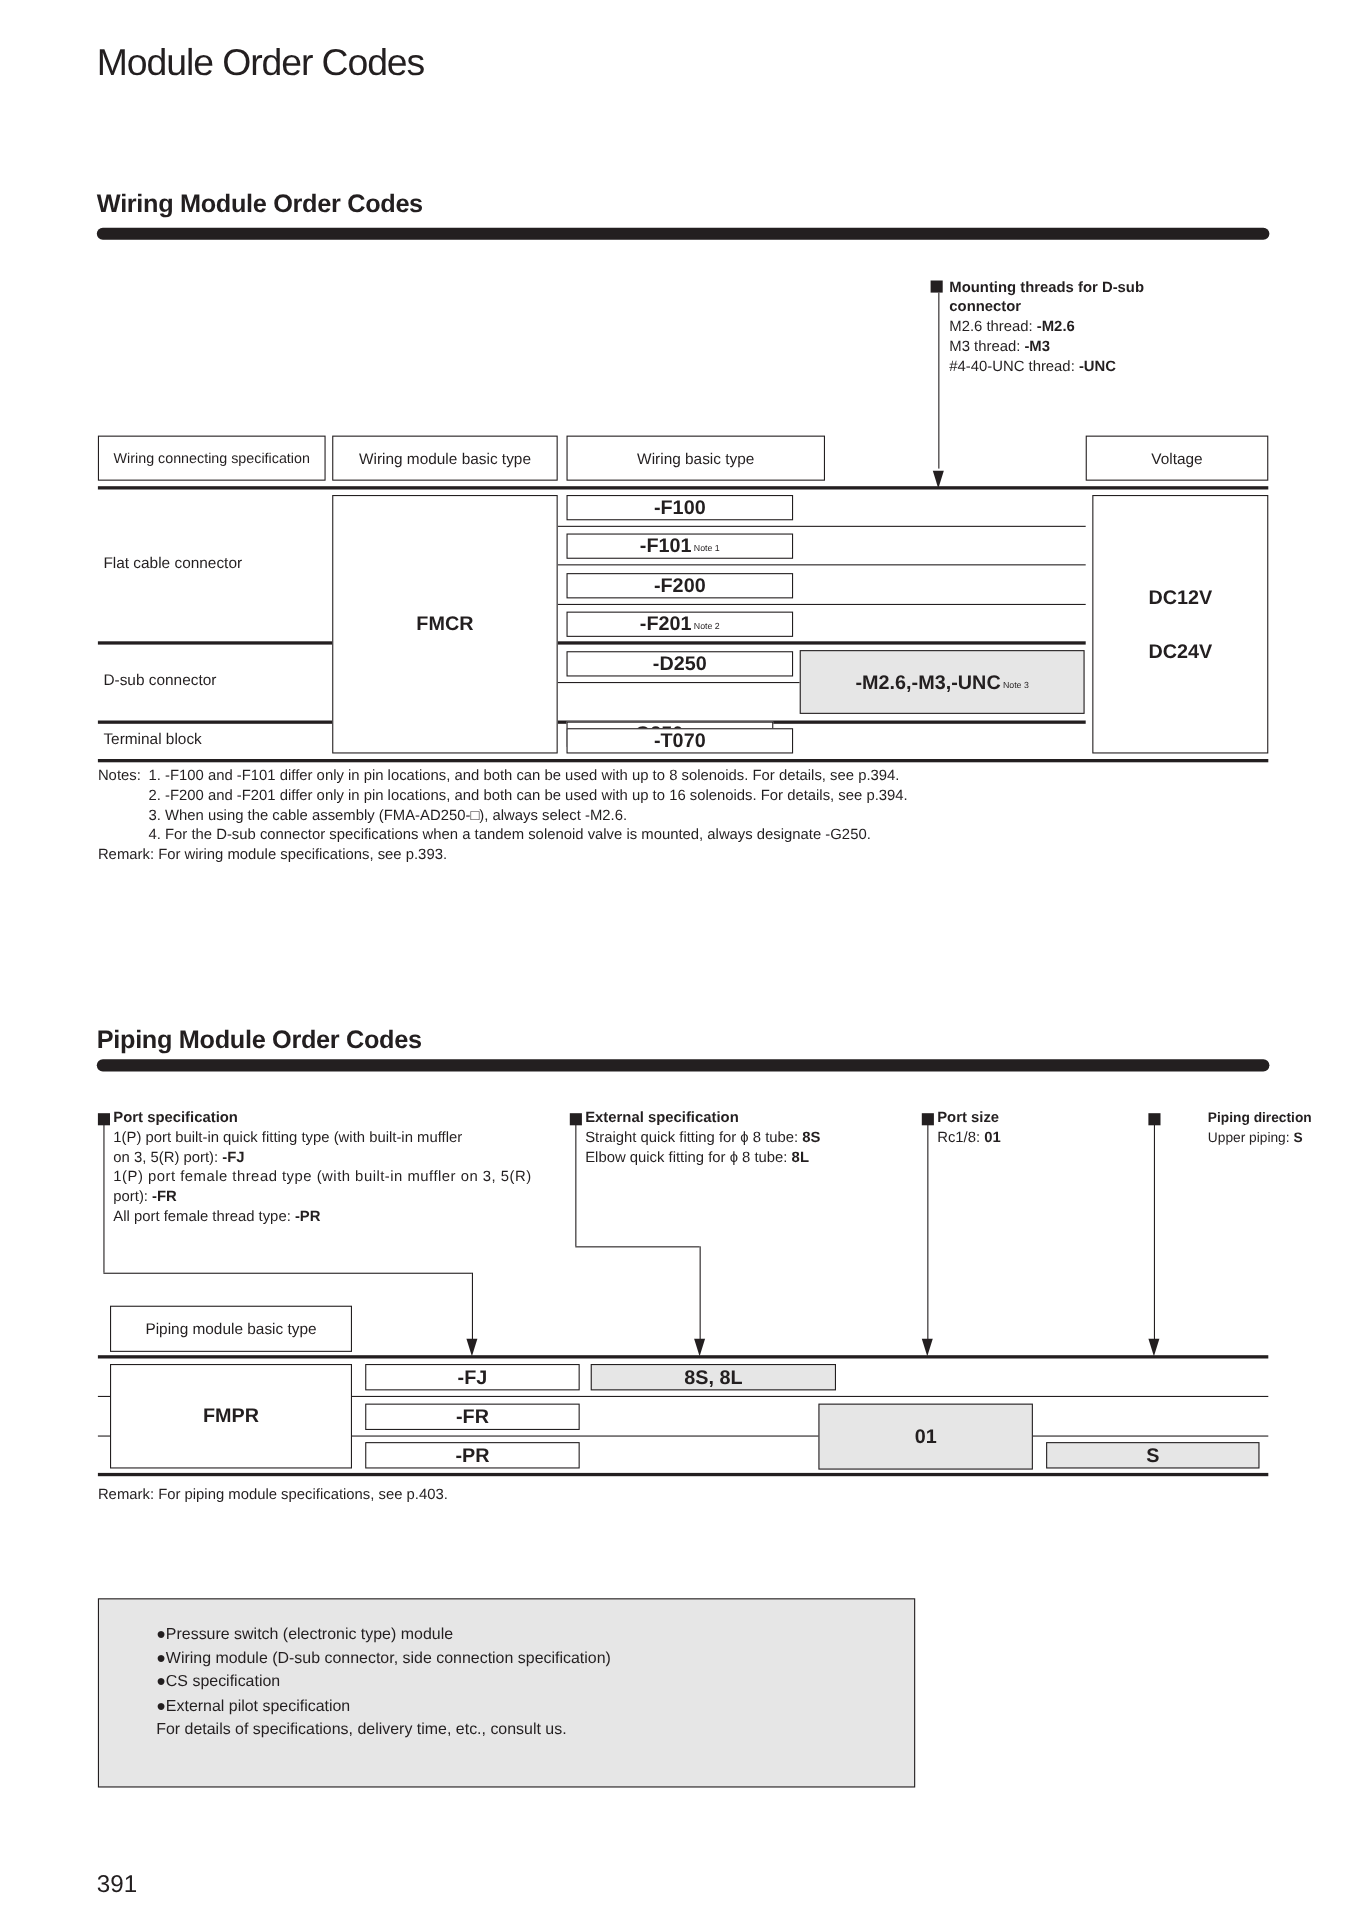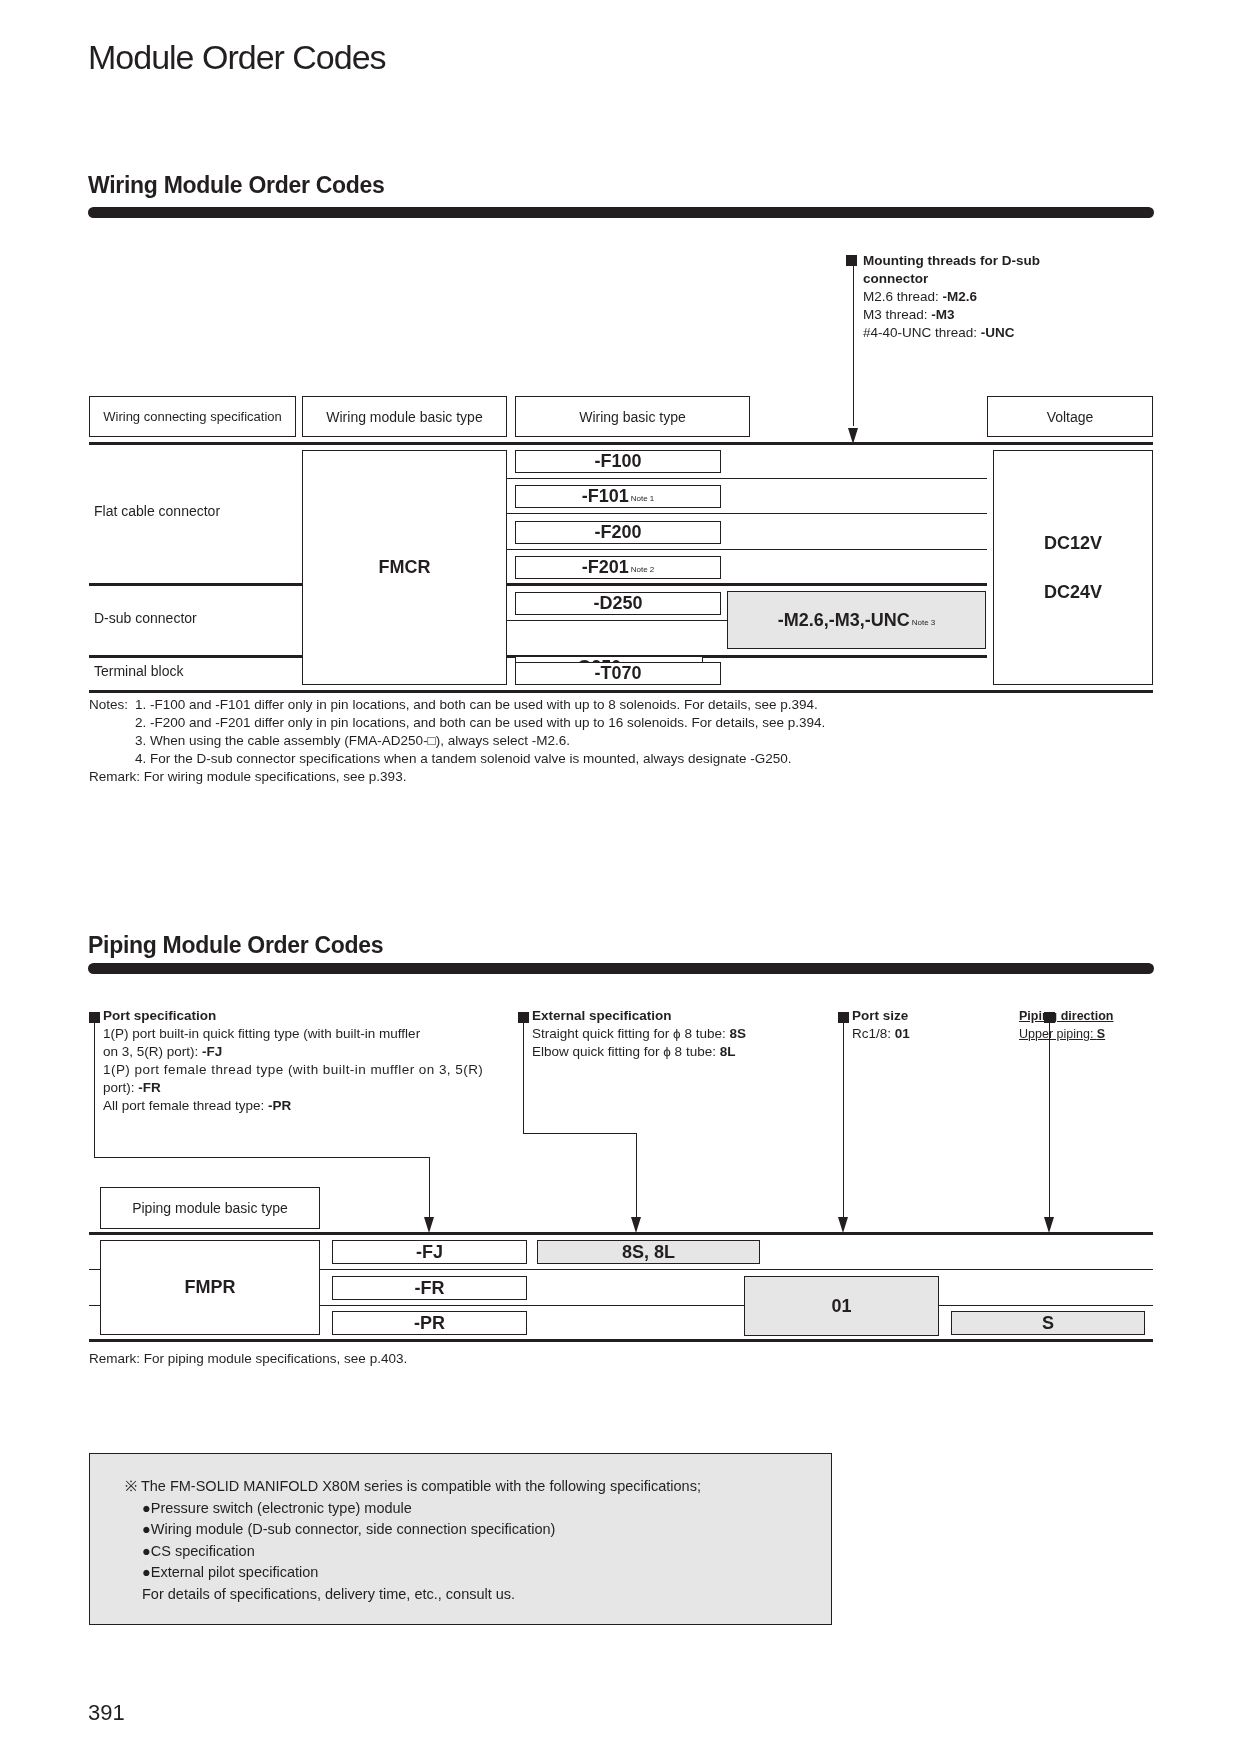--- a/index.html
+++ b/index.html
@@ -145,21 +145,21 @@
 
 <div class="abs marker" style="left:838px;top:1012px;"></div>
 <div class="abs spec" style="left:852px;top:1007px;">
   <div class="head">Port size</div>
   <div><span>Rc1/8: </span><b>01</b></div>
 </div>
 <div class="abs vl" style="left:843px;top:1022px;height:197px;"></div>
 <div class="abs arrow" style="left:838px;top:1217px;"></div>
 
 <div class="abs marker" style="left:1044px;top:1012px;"></div>
-<div class="abs spec" style="left:1019px;top:1007px;font-size:12.5px;text-decoration:underline;">
+<div class="abs spec" style="left:1098px;top:1007px;font-size:12.5px;">
   <div class="head" style="font-size:12.5px;">Piping direction</div>
   <div><span>Upper piping: </span><b>S</b></div>
 </div>
 <div class="abs vl" style="left:1049px;top:1022px;height:197px;"></div>
 <div class="abs arrow" style="left:1044px;top:1217px;"></div>
 
 <div class="abs box hdr" style="left:100px;top:1187px;width:220px;height:42px;">Piping module basic type</div>
 
 <div class="abs thick" style="left:89px;top:1232px;width:1064px;"></div>
 <div class="abs hl" style="left:89px;top:1269px;width:1064px;"></div>
@@ -171,21 +171,20 @@
 <div class="abs box code" style="left:332px;top:1276px;width:195px;height:24px;">-FR</div>
 <div class="abs box code" style="left:332px;top:1311px;width:195px;height:24px;">-PR</div>
 <div class="abs box code gray" style="left:537px;top:1240px;width:223px;height:24px;">8S, 8L</div>
 <div class="abs box code gray" style="left:744px;top:1276px;width:195px;height:60px;">01</div>
 <div class="abs box code gray" style="left:951px;top:1311px;width:194px;height:24px;">S</div>
 
 <div class="abs note" style="left:89px;top:1350px;">Remark: For piping module specifications, see p.403.</div>
 
 <div class="abs infobox">
   <div class="info" style="position:absolute;left:35px;top:22px;">
-    <div>※ The FM-SOLID MANIFOLD X80M series is compatible with the following specifications;</div>
     <div style="padding-left:17px;">
       <div>●Pressure switch (electronic type) module</div>
       <div>●Wiring module (D-sub connector, side connection specification)</div>
       <div>●CS specification</div>
       <div>●External pilot specification</div>
       <div>For details of specifications, delivery time, etc., consult us.</div>
     </div>
   </div>
 </div>
 

